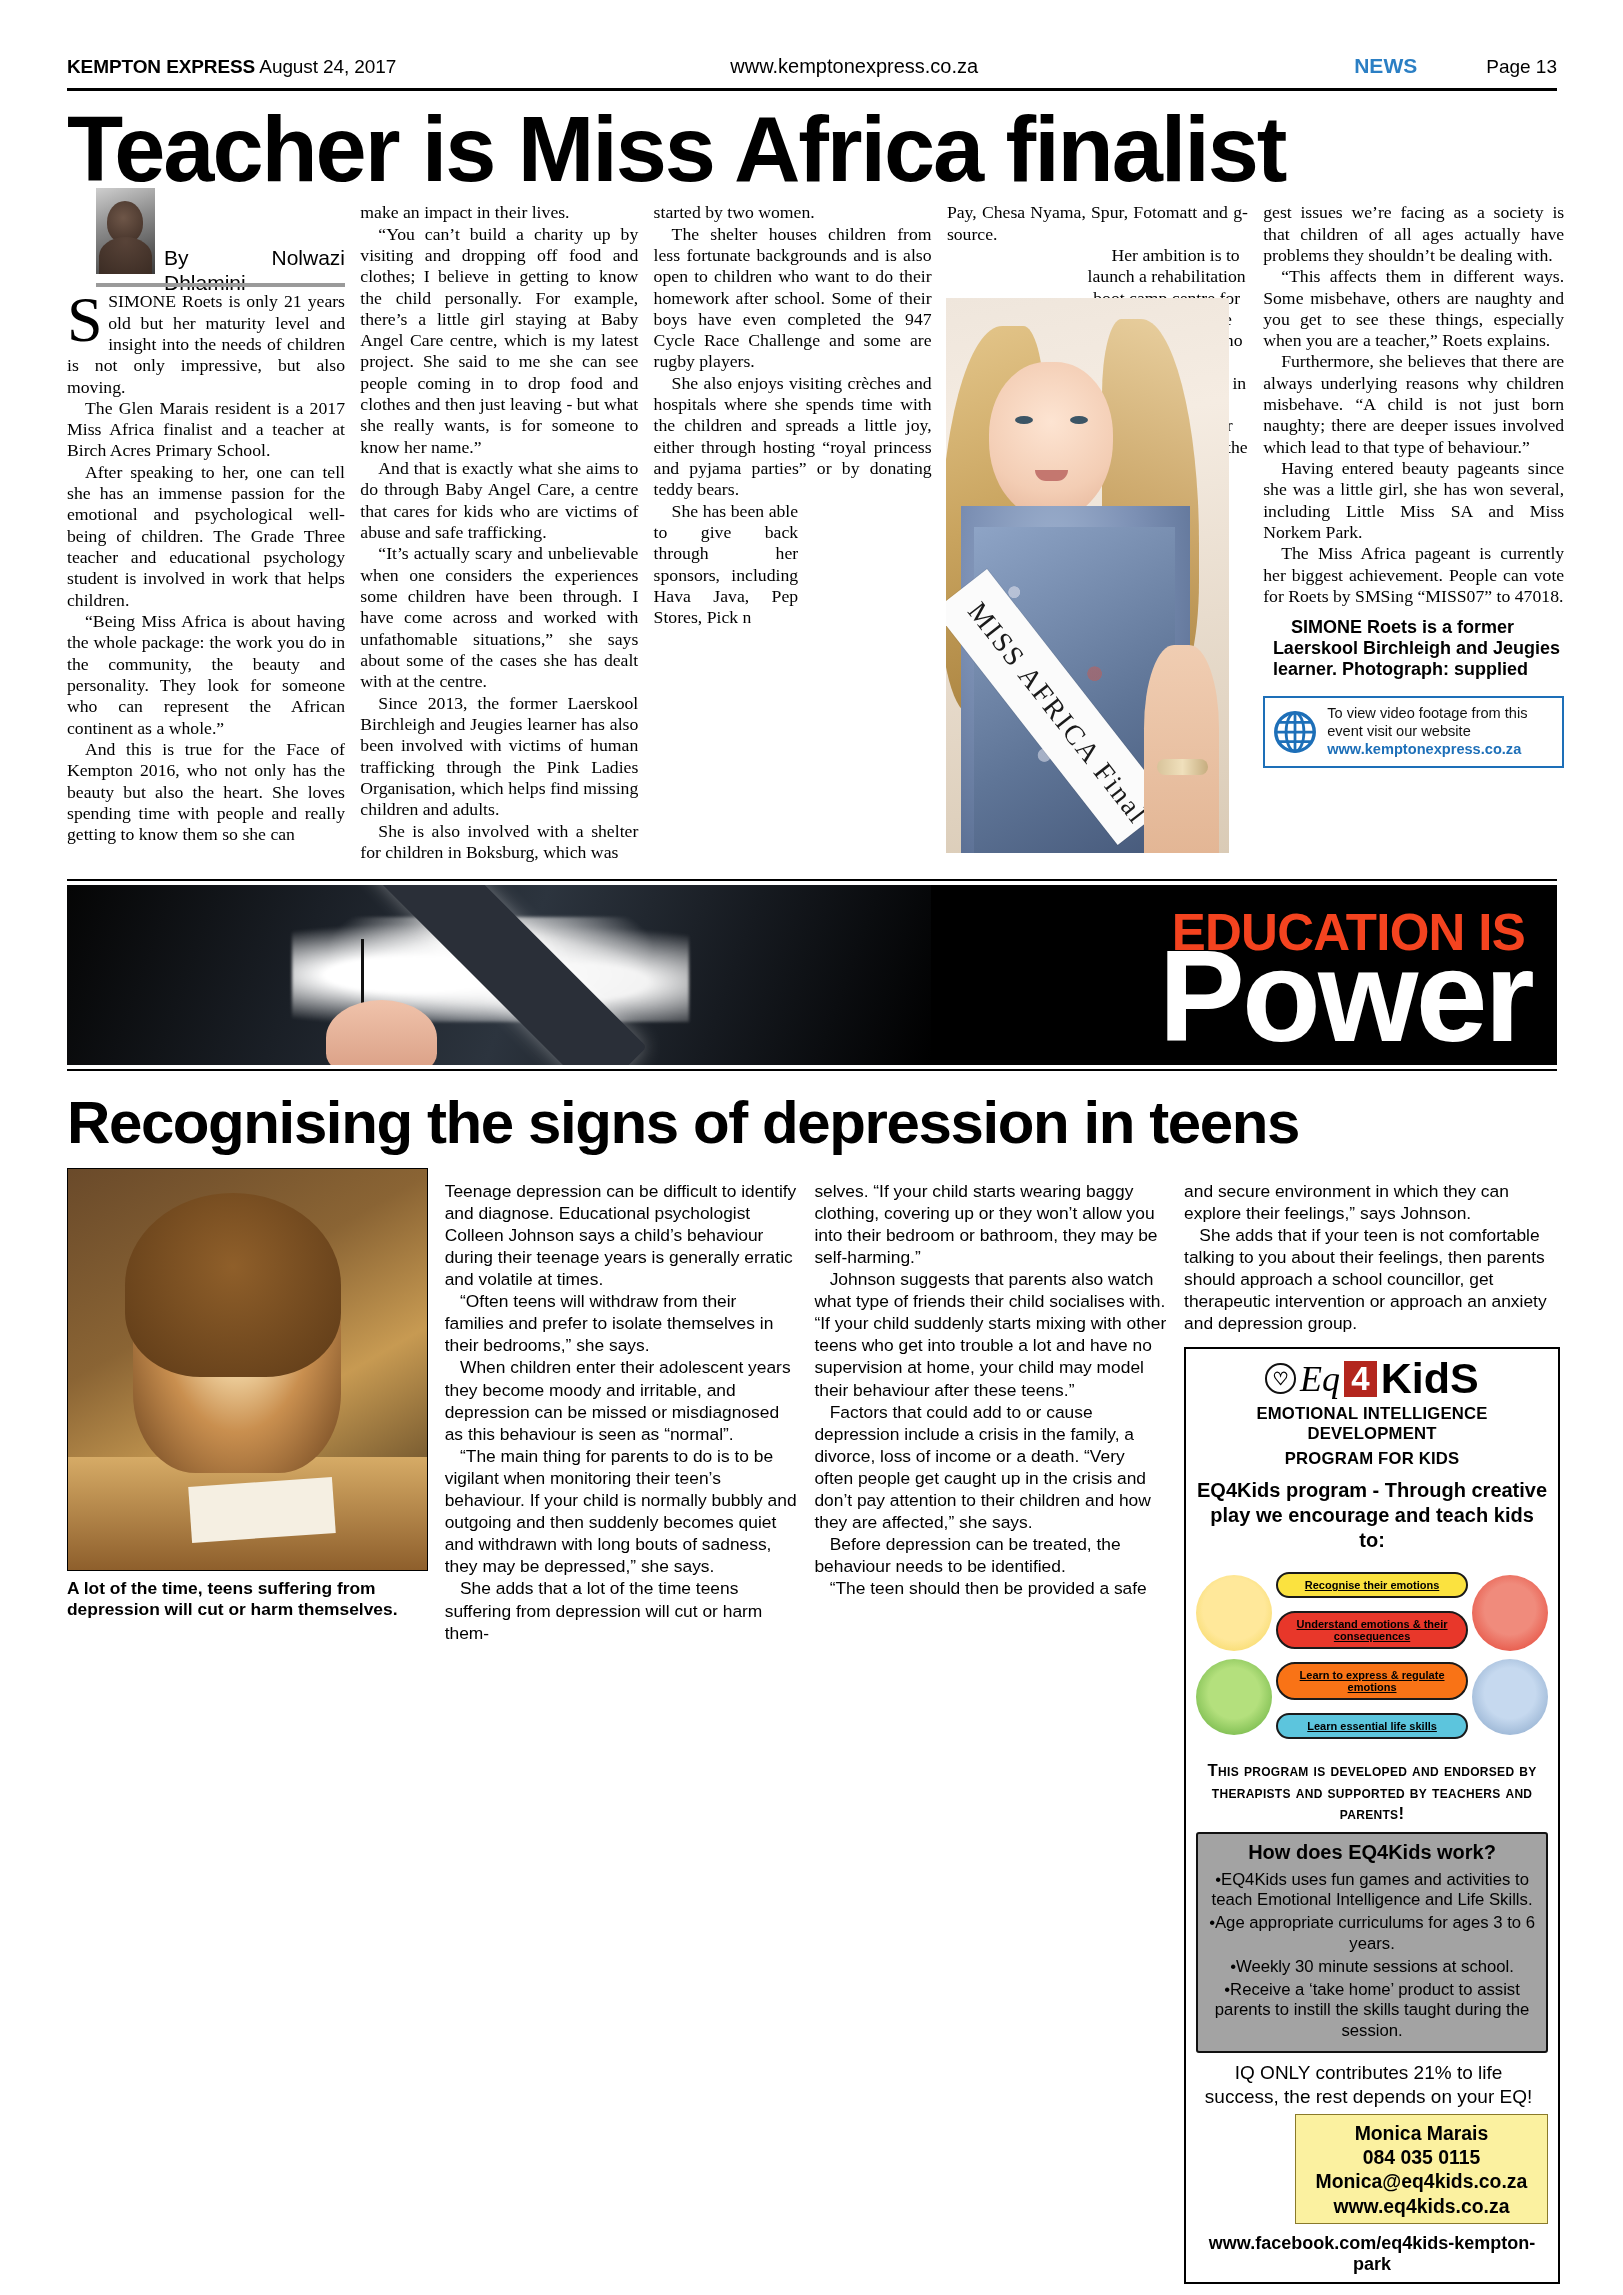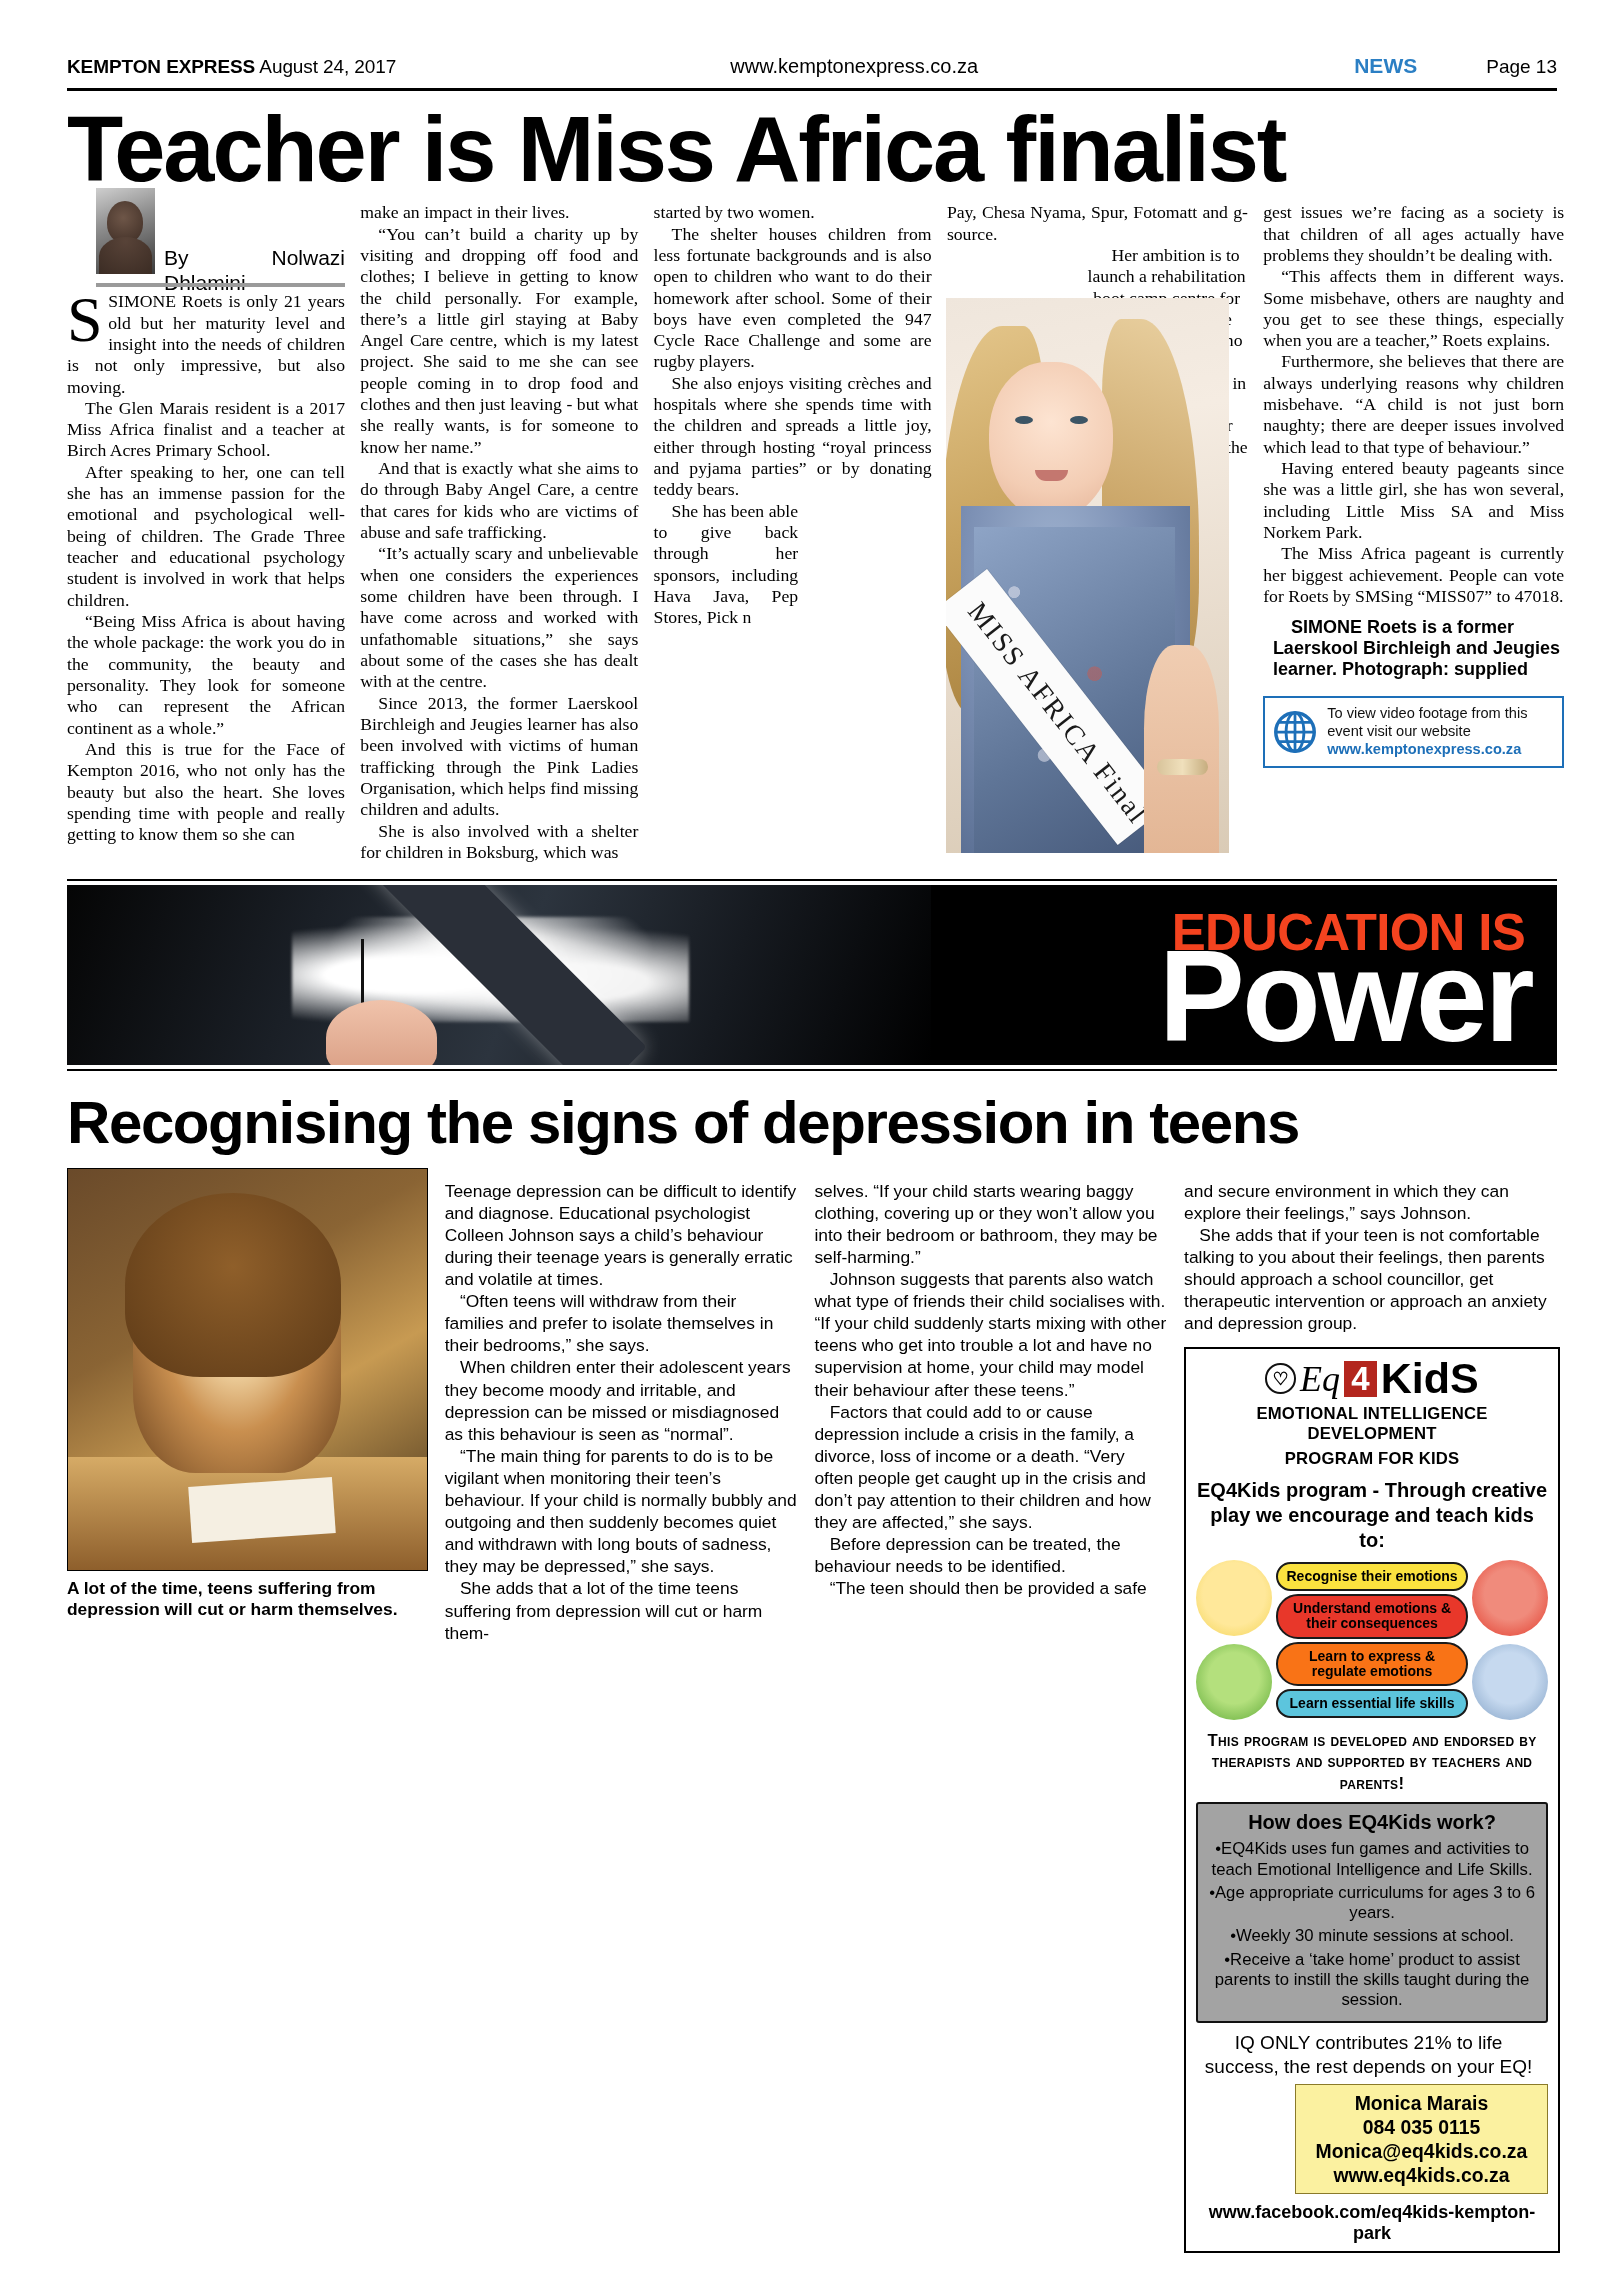--- a/index.html
+++ b/index.html
@@ -152,21 +152,21 @@
   .eq-eq { font-family:"Liberation Serif", serif; font-style:italic; font-size:36px; font-weight:400; }
   .eq-4 { background:#b3261e; color:#fff; padding:1.4px 7px; font-size:33px; }
   .eq-sub { font-weight:700; font-size:16.7px; line-height:1.2; margin-top:4.2px; letter-spacing:0.2px; }
   .eq-intro { font-weight:700; font-size:20px; line-height:1.25; margin:9.7px 0 5.6px; }
   .eq-grid { display:grid; grid-template-columns: 76px 1fr 76px; align-items:center; gap:4.2px; }
   .eq-face { width:76px; height:76px; border-radius:50%; }
   .eq-face.yellow { background: radial-gradient(circle at 50% 45%, #ffe89a 0 55%, #f2d24f 100%); }
   .eq-face.red { background: radial-gradient(circle at 50% 45%, #f08b7c 0 45%, #e2392a 100%); }
   .eq-face.green { background: radial-gradient(circle at 50% 45%, #b4e07d 0 45%, #5aa734 100%); }
   .eq-face.blue { background: radial-gradient(circle at 50% 45%, #c6d9ef 0 45%, #7f9fc4 100%); }
-  .eq-pill { border:2.1px solid #1a1a1a; border-radius:22px; font-weight:700; font-size:14px; padding:4.9px 5.6px; margin:3px 0; line-height:1.1; }
+  .eq-pill { border:2.1px solid #1a1a1a; border-radius:22px; font-weight:700; font-size:11px; padding:4.9px 5.6px; margin:13px 0; line-height:1.1;text-decoration:underline; }
   .eq-pill.y { background:#fbe23f; } .eq-pill.r { background:#e8372a; } .eq-pill.g { background:#f97316; } .eq-pill.b { background:#5cc5dd; }
   .eq-endorse { font-weight:700; font-size:16.7px; line-height:1.3; margin:8.3px 1.4px 7px; letter-spacing:0.3px; font-variant: small-caps; }
   .eq-green { background:#a3a3a3; border:2.1px solid #111; border-radius:3px; padding:7px 7px; }
   .eq-green h4 { font-size:20px; margin-bottom:5.6px; }
   .eq-green ul { list-style:none; font-size:16.7px; line-height:1.22; }
   .eq-green li { margin-bottom:2.8px; }
   .eq-quote { font-family:Liberation Sans, sans-serif; font-size:19px; line-height:1.25; margin:8.3px 0 5.6px; text-align:center; padding-right:7px; }
   .eq-yellow { background:#fbf1a0; border:1.4px solid #8a7a2a; padding:5.6px 7px; font-weight:700; font-size:19.4px; line-height:1.25; margin-left:auto; width:72%; }
   .eq-fb { font-weight:700; font-size:18px; margin-top:8.3px; }
 </style>

